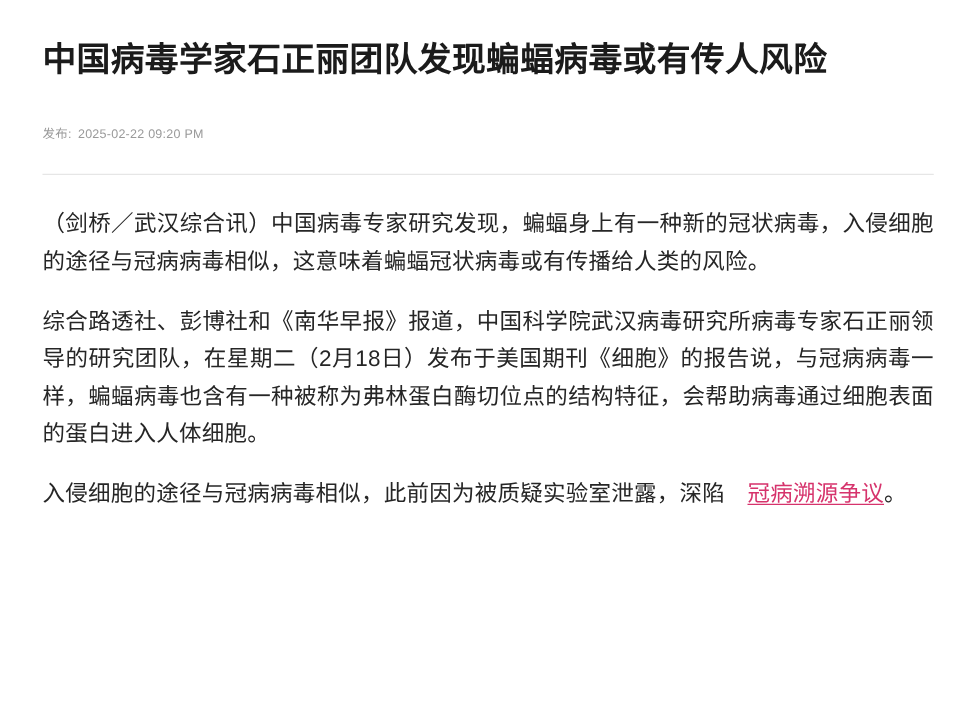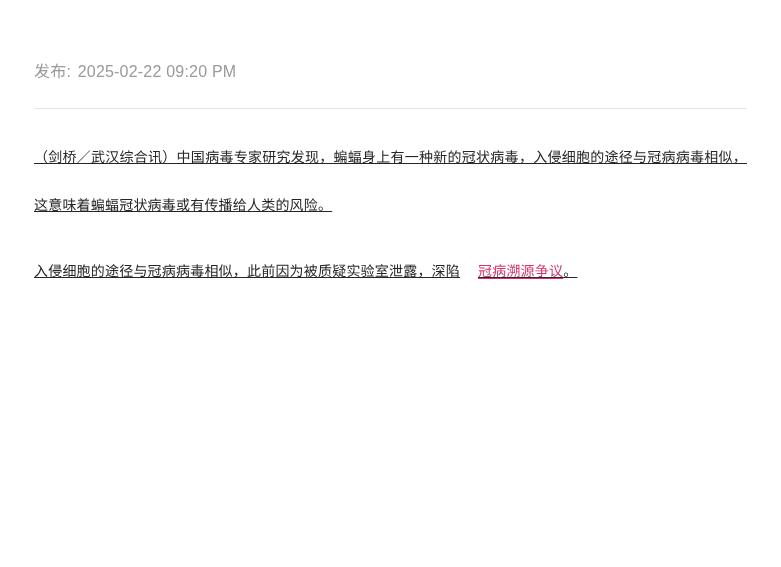--- a/index.html
+++ b/index.html
@@ -27,78 +27,79 @@
     font-size: 27px;
     line-height: 40px;
     font-weight: bold;
     color: #1b1b1b;
     letter-spacing: 0.3px;
     margin: 0 0 0 0;
     padding-right: 40px;
   }
   .meta-row {
     margin-top: 30px;
-    font-size: 16px;
+    font-size: 10px;
     color: #9a9a9a;
     letter-spacing: 0.2px;
   }
   .meta-label {
     color: #9a9a9a;
   }
   .meta-date {
     color: #9a9a9a;
     margin-left: 2px;
   }
   .divider {
     margin-top: 26px;
     border-top: 1px solid #e6e6e6;
     height: 0;
     width: 100%;
   }
   .body-content {
     margin-top: 24px;
   }
   .paragraph {
-    font-size: 14px;
-    line-height: 48px;
+    font-size: 18px;
+    line-height: 30px;
     color: #262626;
     margin: 0 0 18px 0;
     text-align: justify;
     letter-spacing: 0.2px;
-    text-decoration: underline;
   }
   .paragraph:last-child {
     margin-bottom: 0;
   }
   .inline-link {
     color: #d6336c;
     text-decoration: underline;
     text-decoration-color: #d6336c;
     text-underline-offset: 2px;
     cursor: pointer;
     margin-left: 18px;
   }
 </style>
 </head>
 <body>
 
 <div class="page">
 
+  <h1 class="article-title">中国病毒学家石正丽团队发现蝙蝠病毒或有传人风险</h1>
 
   <div class="meta-row">
     <span class="meta-label">发布:</span>
     <span class="meta-date">2025-02-22 09:20 PM</span>
   </div>
 
   <div class="divider"></div>
 
   <div class="body-content">
 
     <p class="paragraph">（剑桥／武汉综合讯）中国病毒专家研究发现，蝙蝠身上有一种新的冠状病毒，入侵细胞的途径与冠病病毒相似，这意味着蝙蝠冠状病毒或有传播给人类的风险。</p>
 
+    <p class="paragraph">综合路透社、彭博社和《南华早报》报道，中国科学院武汉病毒研究所病毒专家石正丽领导的研究团队，在星期二（2月18日）发布于美国期刊《细胞》的报告说，与冠病病毒一样，蝙蝠病毒也含有一种被称为弗林蛋白酶切位点的结构特征，会帮助病毒通过细胞表面的蛋白进入人体细胞。</p>
 
     <p class="paragraph">
       <span>入侵细胞的途径与冠病病毒相似，此前因为被质疑实验室泄露，深陷</span><a class="inline-link">冠病溯源争议</a><span>。</span>
     </p>
 
   </div>
 
 </div>
 
 </body></html>

